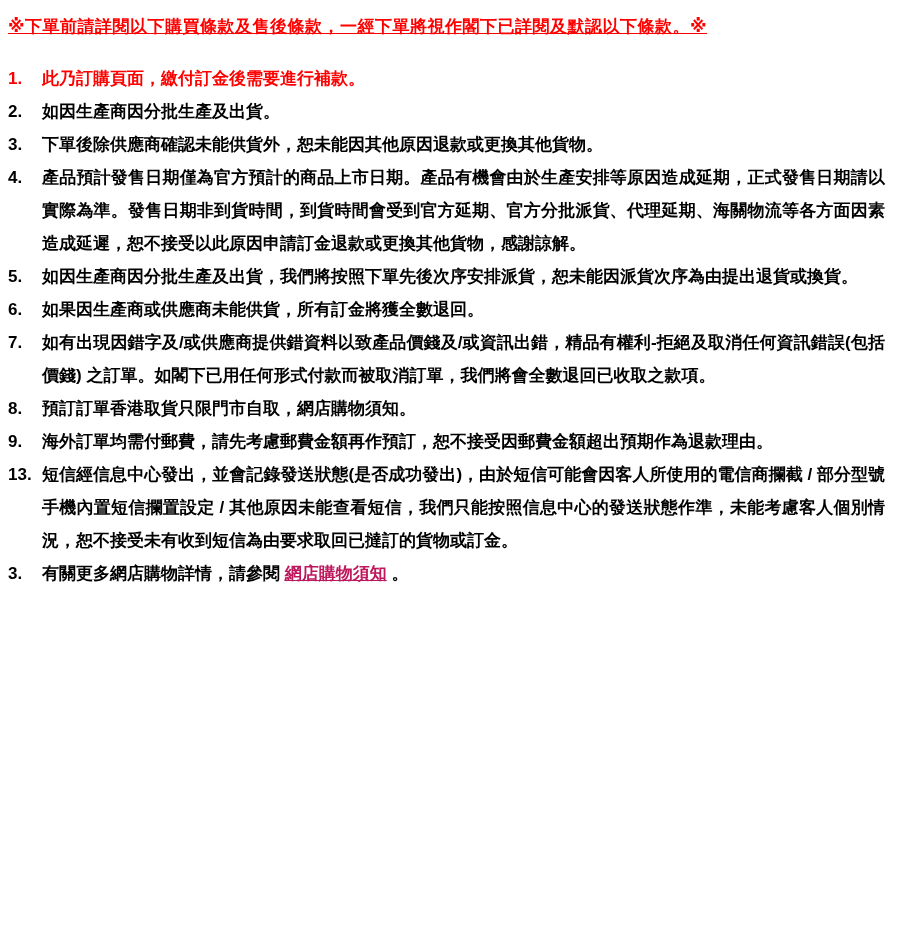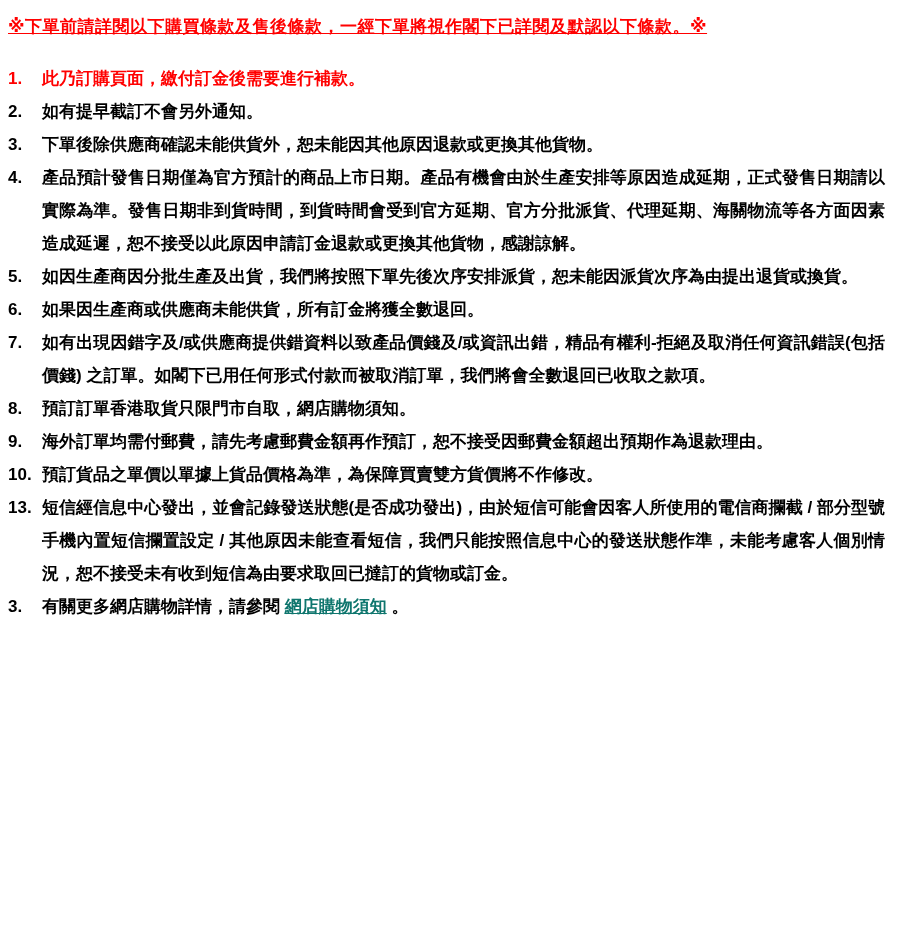--- a/index.html
+++ b/index.html
@@ -48,38 +48,38 @@
     text-align: justify;
   }
   .seg-red {
     color: #ff0000;
   }
   .seg-red-underline {
     color: #ff0000;
     text-decoration: underline;
   }
   .seg-link {
-    color: #0f766e;
+    color: #be185d;
     text-decoration: underline;
     cursor: pointer;
   }
 </style>
 </head>
 <body>
 
 <div class="page">
   <div class="notice">※下單前請詳閱以下購買條款及售後條款，一經下單將視作閣下已詳閱及默認以下條款。※</div>
   <div class="terms" id="terms-list">
       <div class="term-row">
         <span class="term-num seg-red">1.</span>
         <span class="term-text"><span class="seg-red">此乃訂購頁面，繳付訂金後需要進行補款。</span></span>
       </div>
       <div class="term-row">
         <span class="term-num">2.</span>
-        <span class="term-text"><span>如有提早截訂不會另外通知。</span></span>
+        <span class="term-text"><span>如因生產商因分批生產及出貨。</span></span>
       </div>
       <div class="term-row">
         <span class="term-num">3.</span>
         <span class="term-text"><span>下單後除供應商確認未能供貨外，恕未能因其他原因退款或更換其他貨物。</span></span>
       </div>
       <div class="term-row">
         <span class="term-num">4.</span>
         <span class="term-text"><span>產品預計發售日期僅為官方預計的商品上市日期。產品有機會由於生產安排等原因造成延期，正式發售日期請以實際為準。發售日期非到貨時間，到貨時間會受到官方延期、官方分批派貨、代理延期、海關物流等各方面因素造成延遲，恕不接受以此原因申請訂金退款或更換其他貨物，感謝諒解。</span></span>
       </div>
       <div class="term-row">
@@ -96,24 +96,20 @@
       </div>
       <div class="term-row">
         <span class="term-num">8.</span>
         <span class="term-text"><span>預訂訂單香港取貨只限門市自取，網店購物須知。</span></span>
       </div>
       <div class="term-row">
         <span class="term-num">9.</span>
         <span class="term-text"><span>海外訂單均需付郵費，請先考慮郵費金額再作預訂，恕不接受因郵費金額超出預期作為退款理由。</span></span>
       </div>
       <div class="term-row">
-        <span class="term-num">10.</span>
-        <span class="term-text"><span>預訂貨品之單價以單據上貨品價格為準，為保障買賣雙方貨價將不作修改。</span></span>
-      </div>
-      <div class="term-row">
         <span class="term-num">13.</span>
         <span class="term-text"><span>短信經信息中心發出，並會記錄發送狀態(是否成功發出)，由於短信可能會因客人所使用的電信商攔截 / 部分型號手機內置短信攔置設定 / 其他原因未能查看短信，我們只能按照信息中心的發送狀態作準，未能考慮客人個別情況，恕不接受未有收到短信為由要求取回已撻訂的貨物或訂金。</span></span>
       </div>
       <div class="term-row">
         <span class="term-num">3.</span>
         <span class="term-text"><span>有關更多網店購物詳情，請參閱 </span><span class="seg-link">網店購物須知</span><span> 。</span></span>
       </div>
     </div>
 </div>
 

